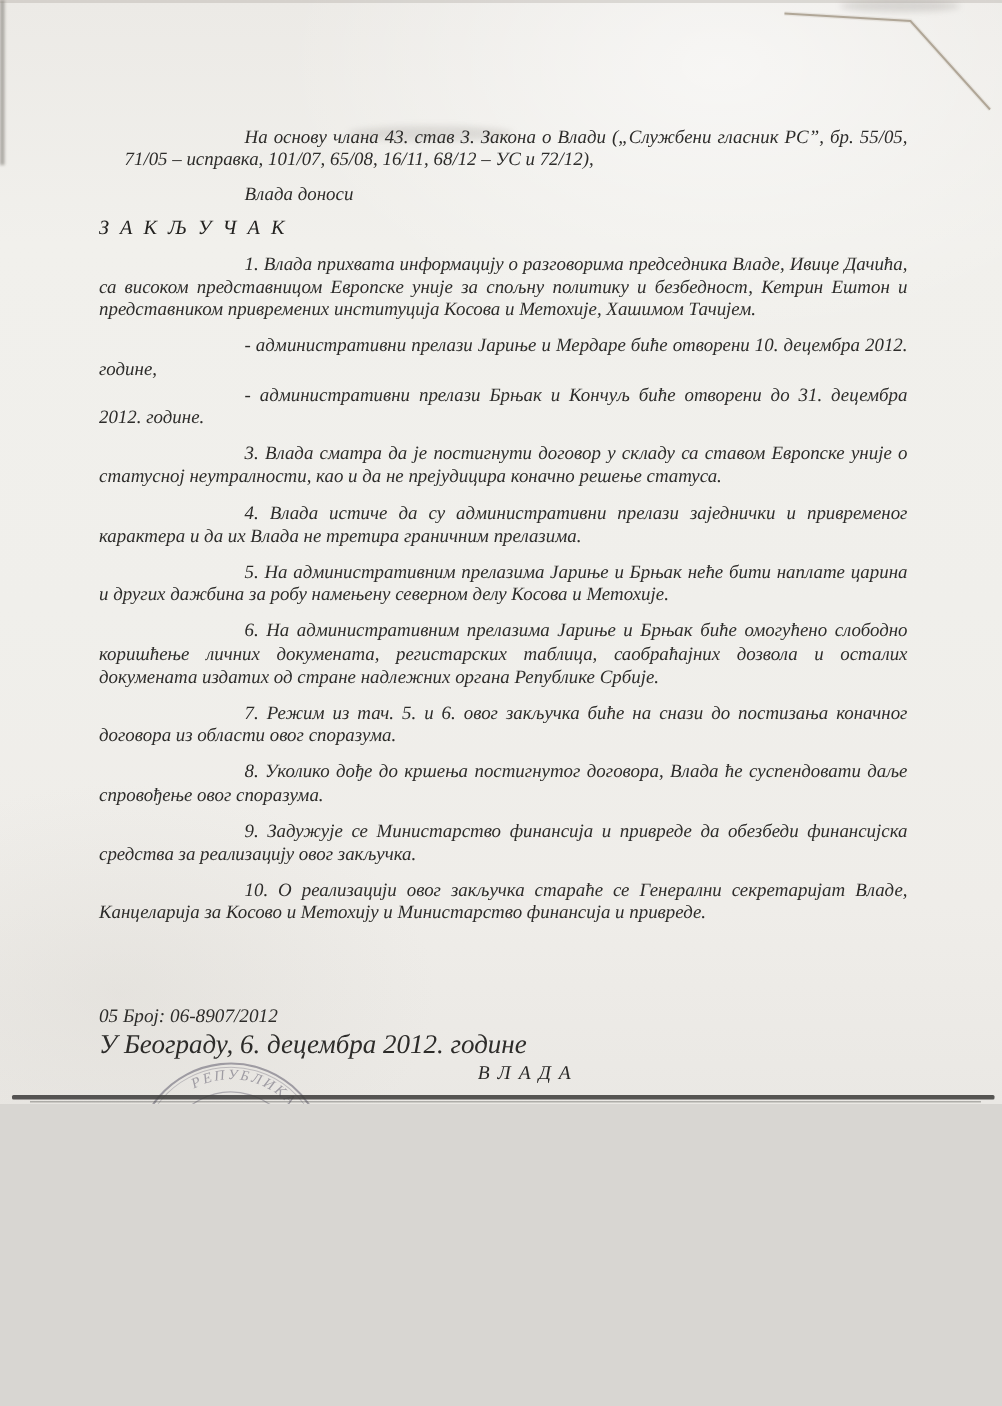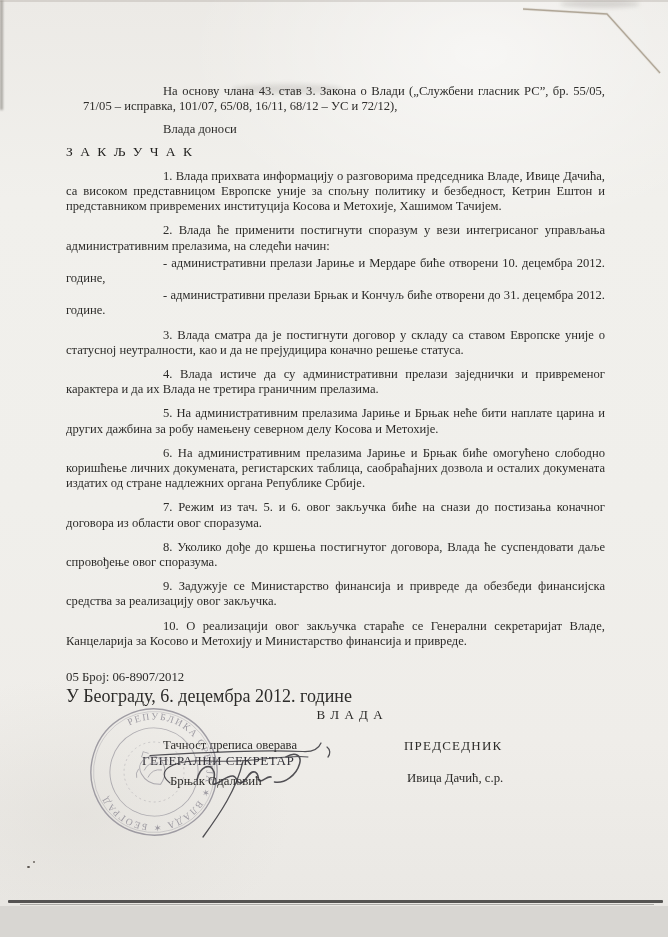--- a/index.html
+++ b/index.html
@@ -1,23 +1,24 @@
 <!DOCTYPE html>
 <html><head>
 <meta charset="utf-8">
 <style>
   html,body{margin:0;padding:0;background:#d8d6d2;}
   .page{
-    position:relative;width:668px;height:906px;overflow:hidden;
+    position:relative;width:668px;height:736px;overflow:hidden;
     background:
       radial-gradient(ellipse 420px 260px at 72% 6%, rgba(255,255,255,.55), rgba(255,255,255,0) 70%),
       radial-gradient(ellipse 300px 200px at 12% 90%, rgba(215,212,206,.35), rgba(215,212,206,0) 70%),
       linear-gradient(180deg,#eceae6 0%,#f1f0ec 22%,#f0efeb 55%,#efede9 82%,#eae8e4 100%);
     font-family:"Liberation Serif","DejaVu Serif",serif;
     color:#2d2c2a;
+    font-style:italic;
   }
   
   .edge-left{position:absolute;left:0;top:0;width:3px;height:110px;background:rgba(70,64,58,.40);filter:blur(1px);}
   .edge-top{position:absolute;left:0;top:0;width:100%;height:2px;background:rgba(130,124,116,.22);}
   .scan-bottom{position:absolute;left:8px;right:5px;bottom:3px;height:3px;background:#403f3d;opacity:.88;border-radius:1px;}
   .scan-bottom2{position:absolute;left:20px;right:14px;bottom:1px;height:1px;background:rgba(64,63,61,.35);}
   .smudge-a{position:absolute;left:232px;top:84px;width:110px;height:10px;background:rgba(120,116,110,.18);filter:blur(2px);border-radius:50%;}
   .smudge-b{position:absolute;left:560px;top:0;width:80px;height:8px;background:rgba(110,106,100,.20);filter:blur(2px);border-radius:50%;}
   .speck1{position:absolute;left:27px;top:866px;width:3px;height:2px;background:#55504b;border-radius:50%;}
   .speck2{position:absolute;left:33px;top:861px;width:2px;height:2px;background:#6b6660;border-radius:50%;}
@@ -59,21 +60,20 @@
     <path d="M523,9 L607,14 L660,73" fill="none" stroke="#9b8f7d" stroke-width="1.3" opacity="0.85"></path>
     <path d="M523,9 L607,14 L660,73" fill="none" stroke="#c9c0b2" stroke-width="3" opacity="0.25"></path>
   </svg>
 
   <div class="doc">
     <p class="intro">На основу члана 43. став 3. Закона о Влади („Службени гласник РС”, бр. 55/05, 71/05 – исправка, 101/07, 65/08, 16/11, 68/12 – УС и 72/12),</p>
     <p class="enacting">Влада доноси</p>
     <p class="title">З А К Љ У Ч А К</p>
 
     <p class="para">1. Влада прихвата информацију о разговорима председника Владе, Ивице Дачића, са високом представницом Европске уније за спољну политику и безбедност, Кетрин Ештон и представником привремених институција Косова и Метохије, Хашимом Тачијем.</p>
-    <p class="para" style="margin-bottom:2px">2. Влада ће применити постигнути споразум у вези интегрисаног управљања административним прелазима, на следећи начин:</p>
     <p class="para sub">- административни прелази Јариње и Мердаре биће отворени 10. децембра 2012. године,</p>
     <p class="para sub" style="margin-bottom:9px">- административни прелази Брњак и Кончуљ биће отворени до 31. децембра 2012. године.</p>
     <p class="para">3. Влада сматра да је постигнути договор у складу са ставом Европске уније о статусној неутралности, као и да не прејудицира коначно решење статуса.</p>
     <p class="para">4. Влада истиче да су административни прелази заједнички и привременог карактера и да их Влада не третира граничним прелазима.</p>
     <p class="para">5. На административним прелазима Јариње и Брњак неће бити наплате царина и других дажбина за робу намењену северном делу Косова и Метохије.</p>
     <p class="para">6. На административним прелазима Јариње и Брњак биће омогућено слободно коришћење личних докумената, регистарских таблица, саобраћајних дозвола и осталих докумената издатих од стране надлежних органа Републике Србије.</p>
     <p class="para">7. Режим из тач. 5. и 6. овог закључка биће на снази до постизања коначног договора из области овог споразума.</p>
     <p class="para">8. Уколико дође до кршења постигнутог договора, Влада ће суспендовати даље спровођење овог споразума.</p>
     <p class="para">9. Задужује се Министарство финансија и привреде да обезбеди финансијска средства за реализацију овог закључка.</p>
     <p class="para last">10. О реализацији овог закључка стараће се Генерални секретаријат Владе, Канцеларија за Косово и Метохију и Министарство финансија и привреде.</p>

